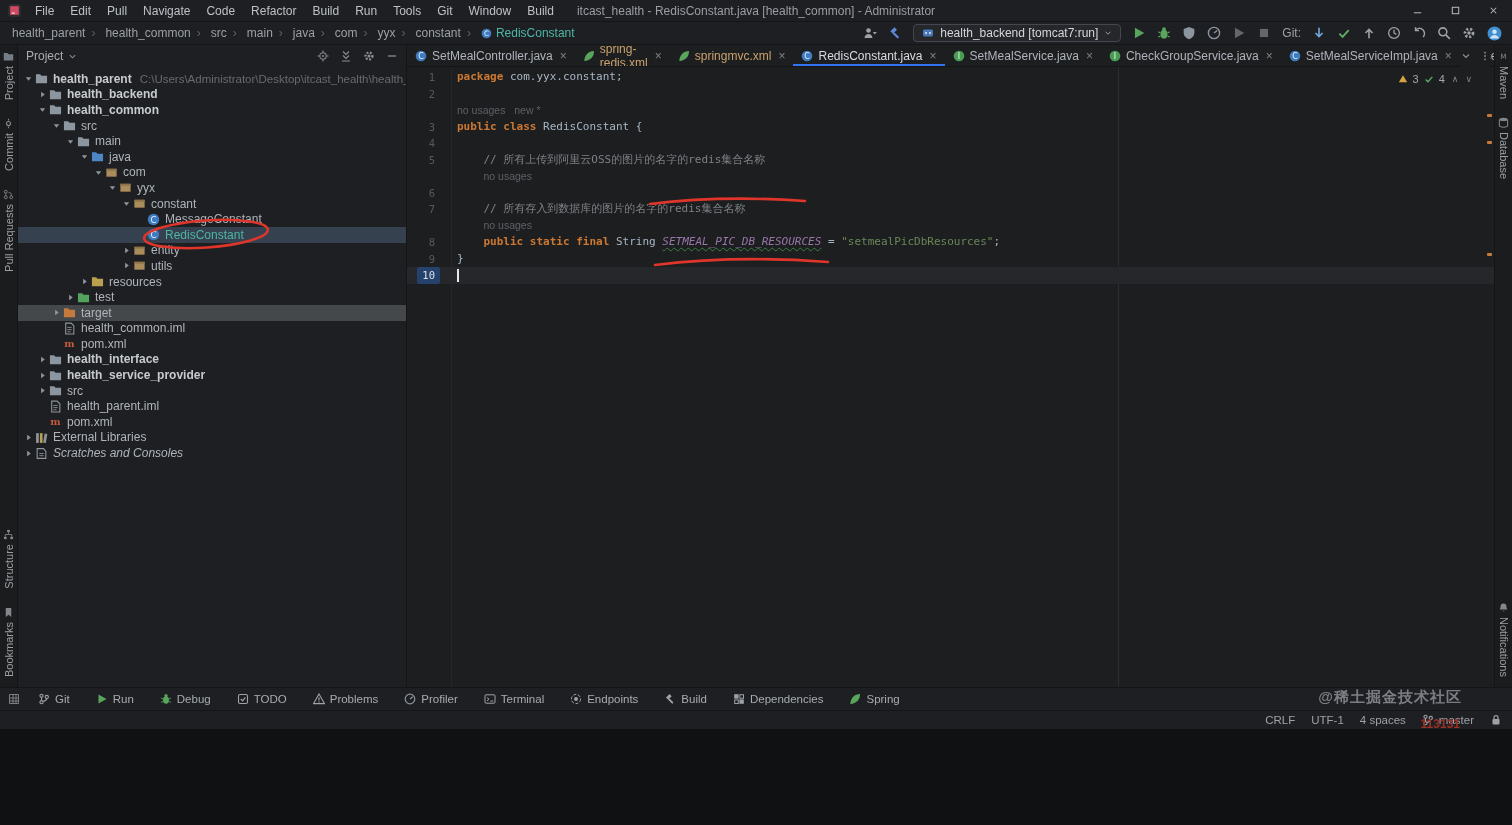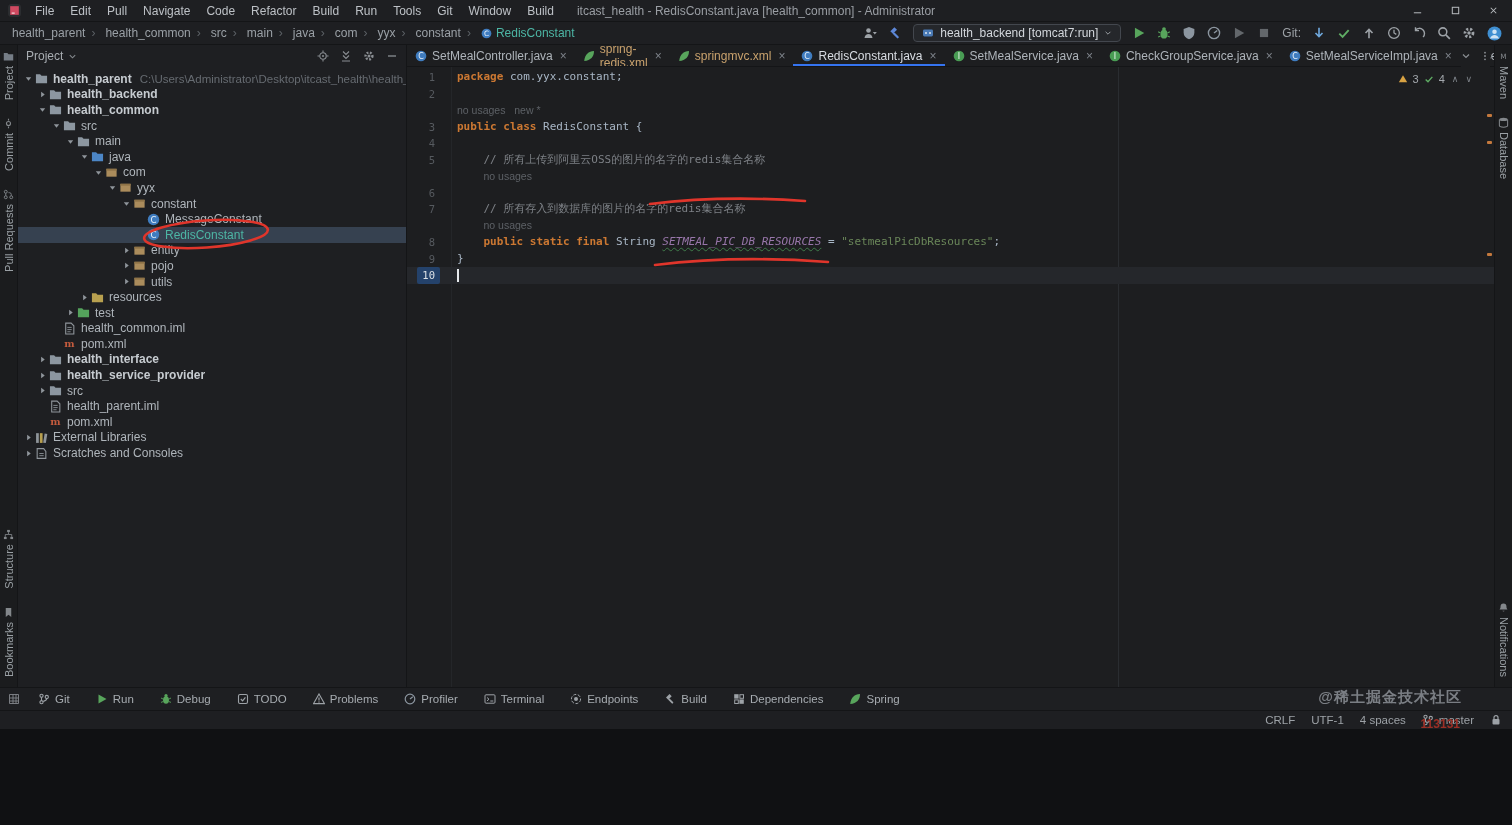--- a/index.html
+++ b/index.html
@@ -552,73 +552,72 @@
             </svg>
           </span>
           <span class="ic ticon">
             <svg viewBox="0 0 14 12" xmlns="http://www.w3.org/2000/svg">
               <rect x="1.5" y="2" width="11" height="8.5" fill="#ab8c5c"></rect>
               <rect x="1.5" y="2" width="11" height="2" fill="#8f7347"></rect>
             </svg>
           </span>
           <span class="tlabel">entity</span>
         </div>
-        <div class="trow" style="padding-left: 102px;">
+        <div class="trow" style="padding-left: 102px; text-align: right;">
           <span class="chev">
             <svg viewBox="0 0 10 10" xmlns="http://www.w3.org/2000/svg">
               <path d="M3.5 2v6L7.5 5z" fill="#8f959b"></path>
             </svg>
           </span>
           <span class="ic ticon">
             <svg viewBox="0 0 14 12" xmlns="http://www.w3.org/2000/svg">
               <rect x="1.5" y="2" width="11" height="8.5" fill="#ab8c5c"></rect>
               <rect x="1.5" y="2" width="11" height="2" fill="#8f7347"></rect>
             </svg>
           </span>
-          <span class="tlabel">pojo</span>
-        </div>
-        <div class="trow" style="padding-left: 102px; text-align: right;">
+          <span class="tlabel">utils</span>
+        </div>
+        <div class="trow" style="padding-left: 60px;">
           <span class="chev">
             <svg viewBox="0 0 10 10" xmlns="http://www.w3.org/2000/svg">
               <path d="M3.5 2v6L7.5 5z" fill="#8f959b"></path>
             </svg>
           </span>
           <span class="ic ticon">
             <svg viewBox="0 0 14 12" xmlns="http://www.w3.org/2000/svg">
-              <rect x="1.5" y="2" width="11" height="8.5" fill="#ab8c5c"></rect>
-              <rect x="1.5" y="2" width="11" height="2" fill="#8f7347"></rect>
-            </svg>
-          </span>
-          <span class="tlabel">utils</span>
-        </div>
-        <div class="trow" style="padding-left: 60px;">
+              <path d="M1 1.5h4.5L7 3h6v8H1z" fill="#b8a04f"></path>
+            </svg>
+          </span>
+          <span class="tlabel">resources</span>
+        </div>
+        <div class="trow" style="padding-left: 46px;">
           <span class="chev">
             <svg viewBox="0 0 10 10" xmlns="http://www.w3.org/2000/svg">
               <path d="M3.5 2v6L7.5 5z" fill="#8f959b"></path>
             </svg>
           </span>
           <span class="ic ticon">
             <svg viewBox="0 0 14 12" xmlns="http://www.w3.org/2000/svg">
-              <path d="M1 1.5h4.5L7 3h6v8H1z" fill="#b8a04f"></path>
-            </svg>
-          </span>
-          <span class="tlabel">resources</span>
-        </div>
-        <div class="trow" style="padding-left: 46px;">
+              <path d="M1 1.5h4.5L7 3h6v8H1z" fill="#54a35c"></path>
+            </svg>
+          </span>
+          <span class="tlabel">test</span>
+        </div>
+        <div class="trow hil" style="padding-left: 32px;">
           <span class="chev">
             <svg viewBox="0 0 10 10" xmlns="http://www.w3.org/2000/svg">
               <path d="M3.5 2v6L7.5 5z" fill="#8f959b"></path>
             </svg>
           </span>
           <span class="ic ticon">
             <svg viewBox="0 0 14 12" xmlns="http://www.w3.org/2000/svg">
-              <path d="M1 1.5h4.5L7 3h6v8H1z" fill="#54a35c"></path>
-            </svg>
-          </span>
-          <span class="tlabel">test</span>
+              <path d="M1 1.5h4.5L7 3h6v8H1z" fill="#c4793d"></path>
+            </svg>
+          </span>
+          <span class="tlabel">target</span>
         </div>
         <div class="trow" style="padding-left: 32px;">
           <span class="chev"></span>
           <span class="ic ticon">
             <svg viewBox="0 0 12 12" xmlns="http://www.w3.org/2000/svg">
               <path d="M2.5 1h5L10 3.5V11H2.5z" fill="none" stroke="#8f959b"></path>
               <path d="M4 5h4M4 7h4M4 9h3" stroke="#8f959b" stroke-width=".8"></path>
             </svg>
           </span>
           <span class="tlabel">health_common.iml</span>
@@ -698,21 +697,21 @@
           </span>
           <span class="ic ticon">
             <svg viewBox="0 0 12 12" xmlns="http://www.w3.org/2000/svg">
               <rect x="1" y="2" width="2.5" height="9" fill="#8f959b"></rect>
               <rect x="4.5" y="2" width="2.5" height="9" fill="#b8a04f"></rect>
               <rect x="8.2" y="2.4" width="2.5" height="8.6" fill="#8f959b" transform="rotate(9 9.4 6.7)"></rect>
             </svg>
           </span>
           <span class="tlabel">External Libraries</span>
         </div>
-        <div class="trow" style="padding-left: 4px;">
+        <div class="trow" style="padding-left: 4px; font-style: italic;">
           <span class="chev">
             <svg viewBox="0 0 10 10" xmlns="http://www.w3.org/2000/svg">
               <path d="M3.5 2v6L7.5 5z" fill="#8f959b"></path>
             </svg>
           </span>
           <span class="ic ticon">
             <svg viewBox="0 0 12 12" xmlns="http://www.w3.org/2000/svg">
               <path d="M2 1.5h6L10 4v6.5H2z" fill="none" stroke="#8f959b"></path>
               <path d="M4 6h4M4 8h4" stroke="#8f959b" stroke-width=".8"></path>
             </svg>

